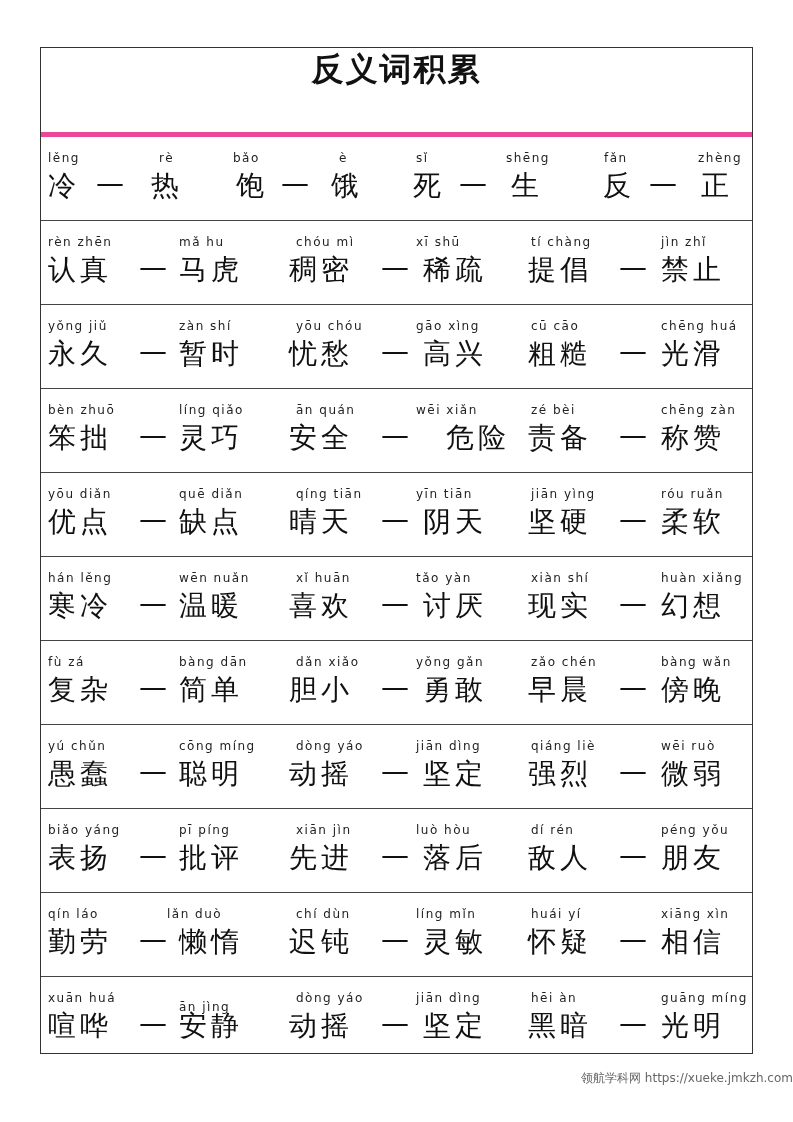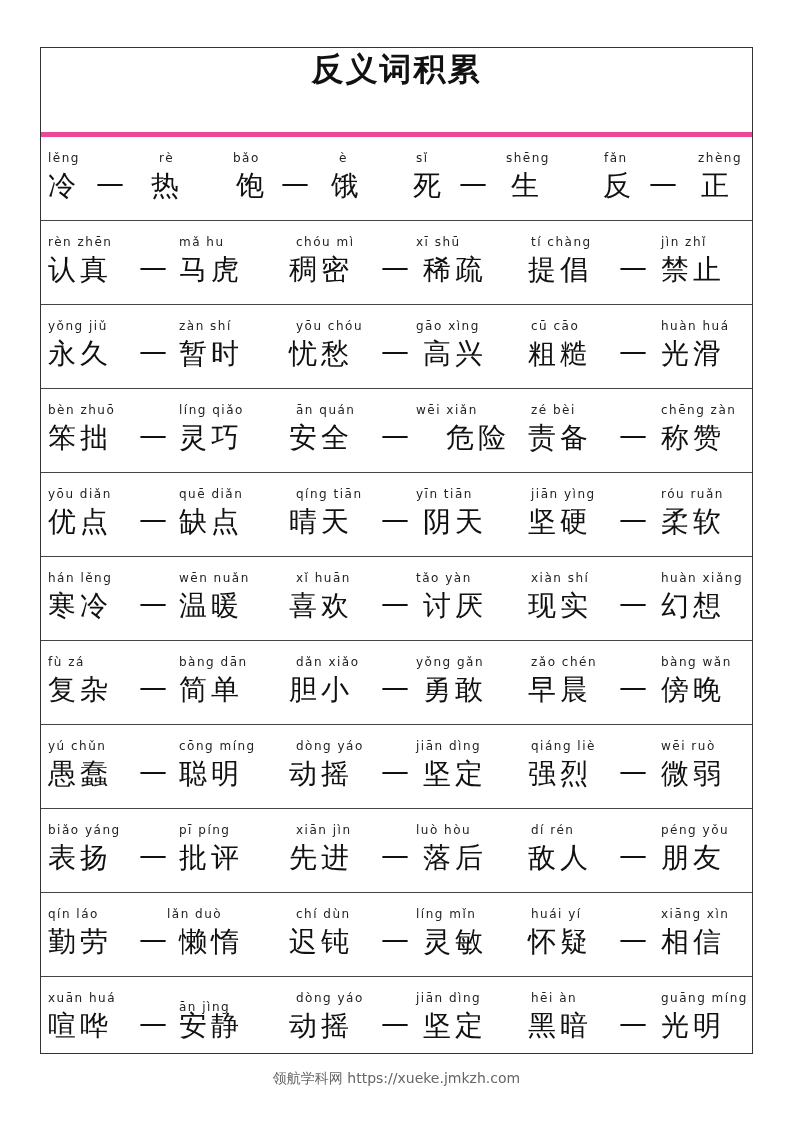--- a/index.html
+++ b/index.html
@@ -11,22 +11,22 @@
                align-items:flex-start; justify-content:center; }
   .title { font-size:32px; font-weight:bold; letter-spacing:2px;
            font-family: "DejaVu Serif", serif; }
   .row { height:83px; border-bottom:1px solid #444; position:relative; }
   .row:last-child { border-bottom:none; }
   .py { position:absolute; top:14px; font-family:"DejaVu Sans", sans-serif;
         font-size:12px; letter-spacing:1.5px; white-space:nowrap; color:#222; }
   .hz { position:absolute; top:30px; font-size:28px; white-space:nowrap;
         font-family:"DejaVu Serif", serif; letter-spacing:4px; }
   .dash { position:absolute; top:30px; font-size:28px; font-family:"DejaVu Sans", sans-serif; }
-  .footer { position:absolute; top:1070px; left:0; width:793px; text-align:center;
-            font-family:"DejaVu Sans", sans-serif; font-size:14px; color:#666; }
+  .footer { position:absolute; top:1070px; left:0; width:793px; text-align:right;
+            font-family:"DejaVu Sans", sans-serif; font-size:12px; color:#666; }
 </style>
 </head>
 <body>
 
 <div class="sheet">
   <div class="title-row">
     <span class="title">反义词积累</span>
   </div>
   <div id="rows">
       <div class="row">
@@ -75,21 +75,21 @@
         <span class="py" style="left: 138px;">zàn shí</span>
         <span class="hz" style="left: 138px;">暂时</span>
         <span class="py" style="left: 255px;">yōu chóu</span>
         <span class="hz" style="left: 248px;">忧愁</span>
         <span class="dash" style="left: 340px;">—</span>
         <span class="py" style="left: 375px;">gāo xìng</span>
         <span class="hz" style="left: 382px;">高兴</span>
         <span class="py" style="left: 490px;">cū cāo</span>
         <span class="hz" style="left: 487px;">粗糙</span>
         <span class="dash" style="left: 578px;">—</span>
-        <span class="py" style="left: 620px;">huàn huá</span>
+        <span class="py" style="left: 620px;">chēng huá</span>
         <span class="hz" style="left: 620px;">光滑</span>
       </div>
       <div class="row">
         <span class="py" style="left: 7px;">bèn zhuō</span>
         <span class="hz" style="left: 7px;">笨拙</span>
         <span class="dash" style="left: 98px;">—</span>
         <span class="py" style="left: 138px;">líng qiǎo</span>
         <span class="hz" style="left: 138px;">灵巧</span>
         <span class="py" style="left: 255px;">ān quán</span>
         <span class="hz" style="left: 248px;">安全</span>

